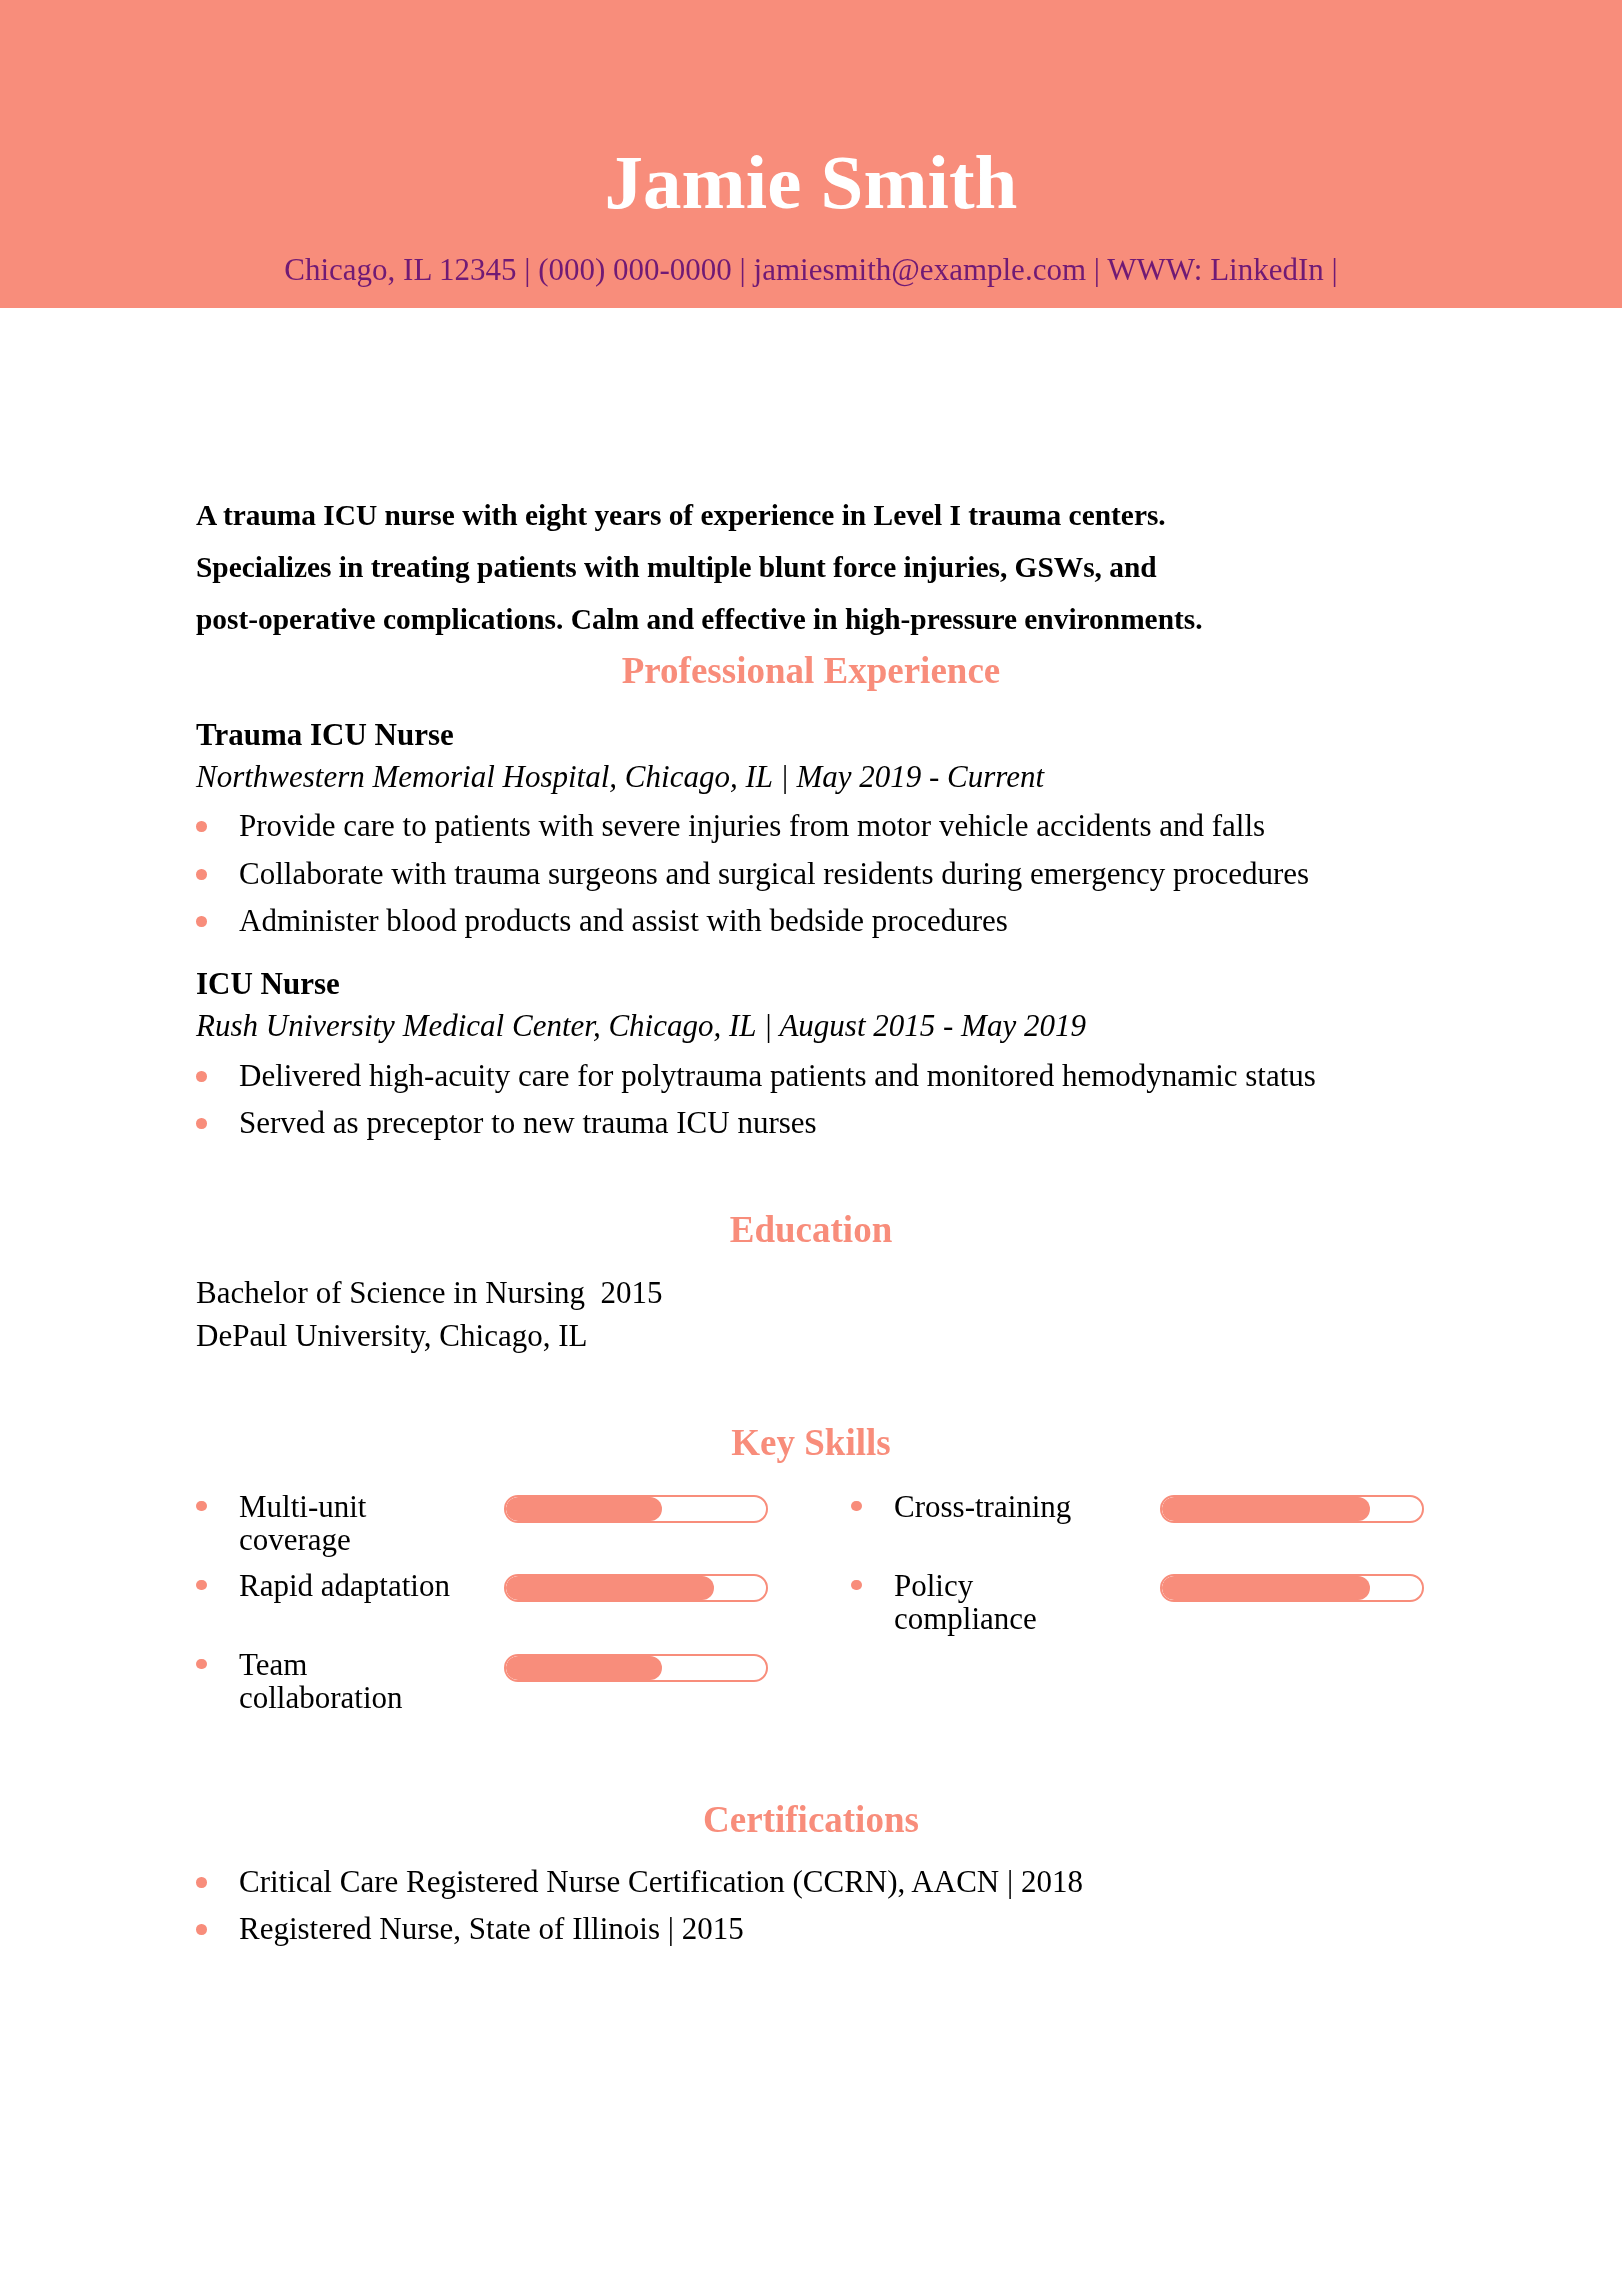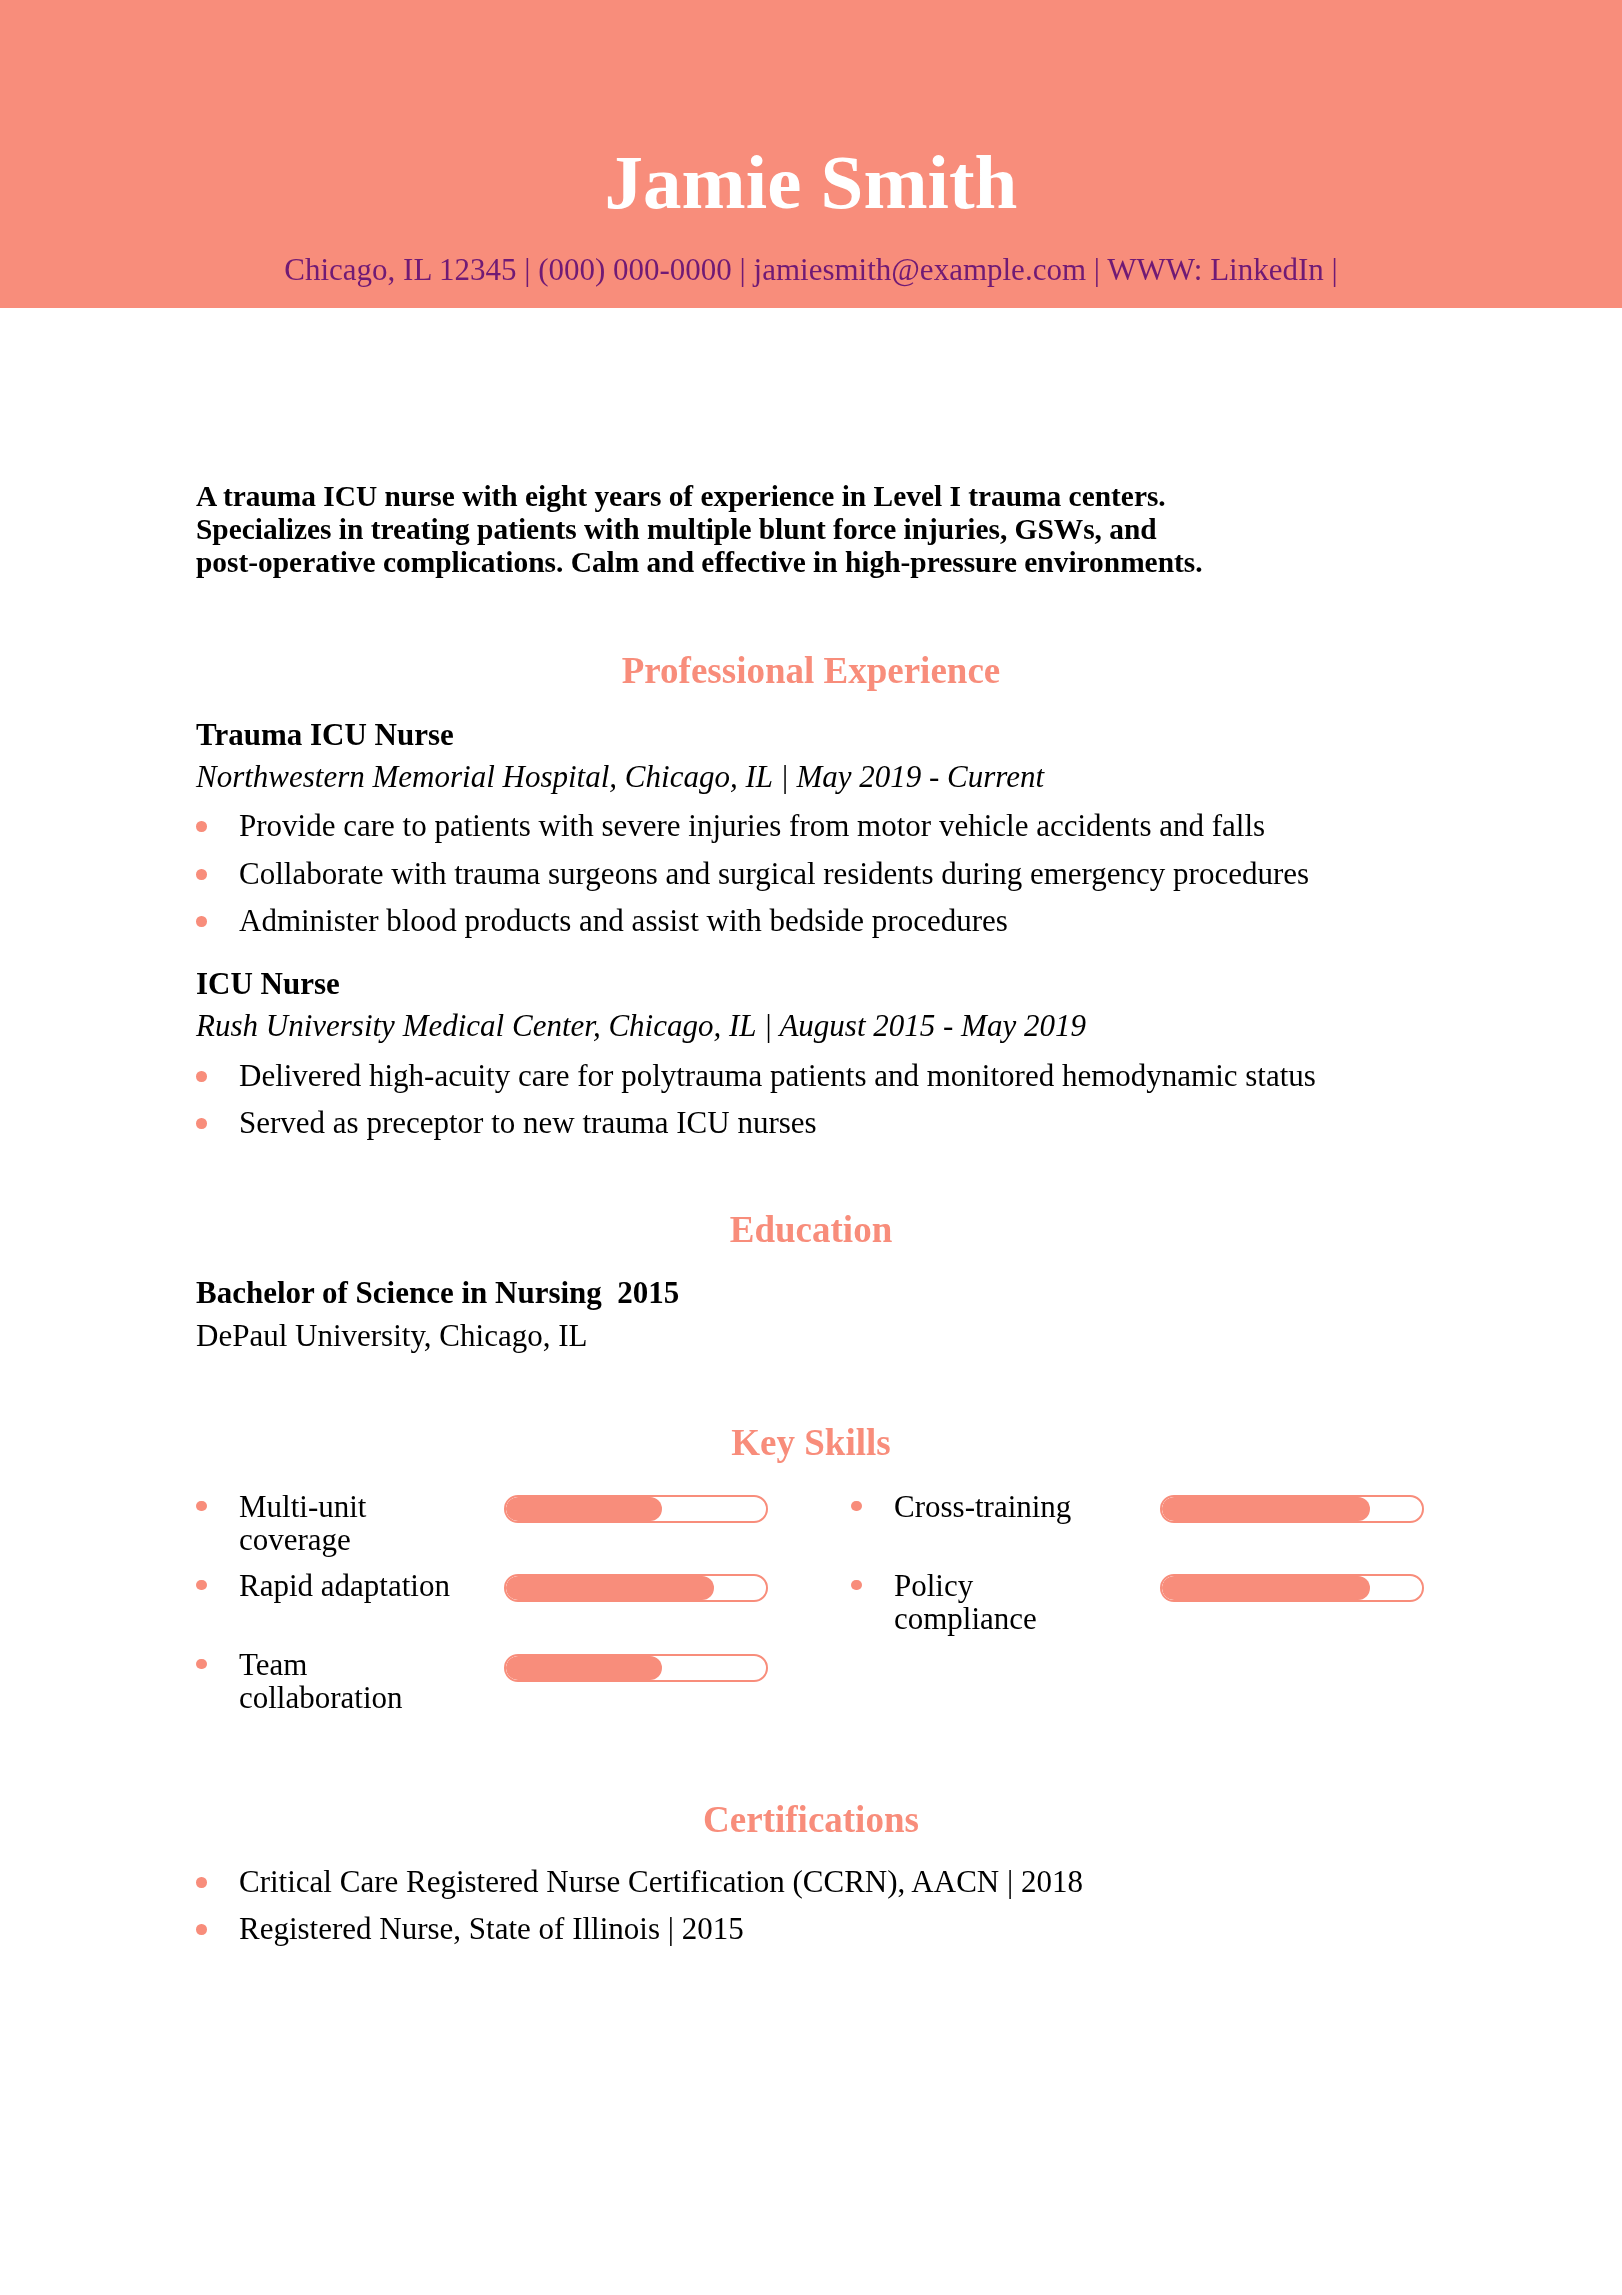--- a/index.html
+++ b/index.html
@@ -40,21 +40,21 @@
   .contact div { white-space: nowrap; }
 
   .summary {
     position: absolute;
     left: 196px; width: 1243px;
     top: 480px;
     font-weight: bold;
     font-size: 29.4px;
     line-height: 33px;
   }
-  .summary div { white-space: nowrap; }
+  .summary div { white-space: nowrap; margin-top: 19px; }
 
   .section-title {
     position: absolute;
     left: 0; width: 1622px;
     text-align: center;
     font-weight: bold;
     font-size: 37px;
     line-height: 43px;
     color: #F88D7B;
     margin-top: 8px;
@@ -175,21 +175,21 @@
 <div class="bullet" style="top:1057px;">
   <span class="dot"></span>
   <span class="bullet-text">Delivered high-acuity care for polytrauma patients and monitored hemodynamic status</span>
 </div>
 <div class="bullet" style="top:1104px;">
   <span class="dot"></span>
   <span class="bullet-text">Served as preceptor to new trauma ICU nurses</span>
 </div>
 
 <div class="section-title" style="top:1200px;">Education</div>
-<div class="edu-line" style="top:1274px;font-weight:bold;">Bachelor of Science in Nursing  2015</div>
+<div class="edu-line" style="top:1274px;">Bachelor of Science in Nursing  2015</div>
 <div class="edu-line" style="top:1317px;">DePaul University, Chicago, IL</div>
 
 <div class="section-title" style="top:1413px;">Key Skills</div>
 
 <div class="skill" style="left:196px; top:1490px;">
   <span class="dot"></span>
   <div class="skill-label">
     <div>Multi-unit</div>
     <div>coverage</div>
   </div>

